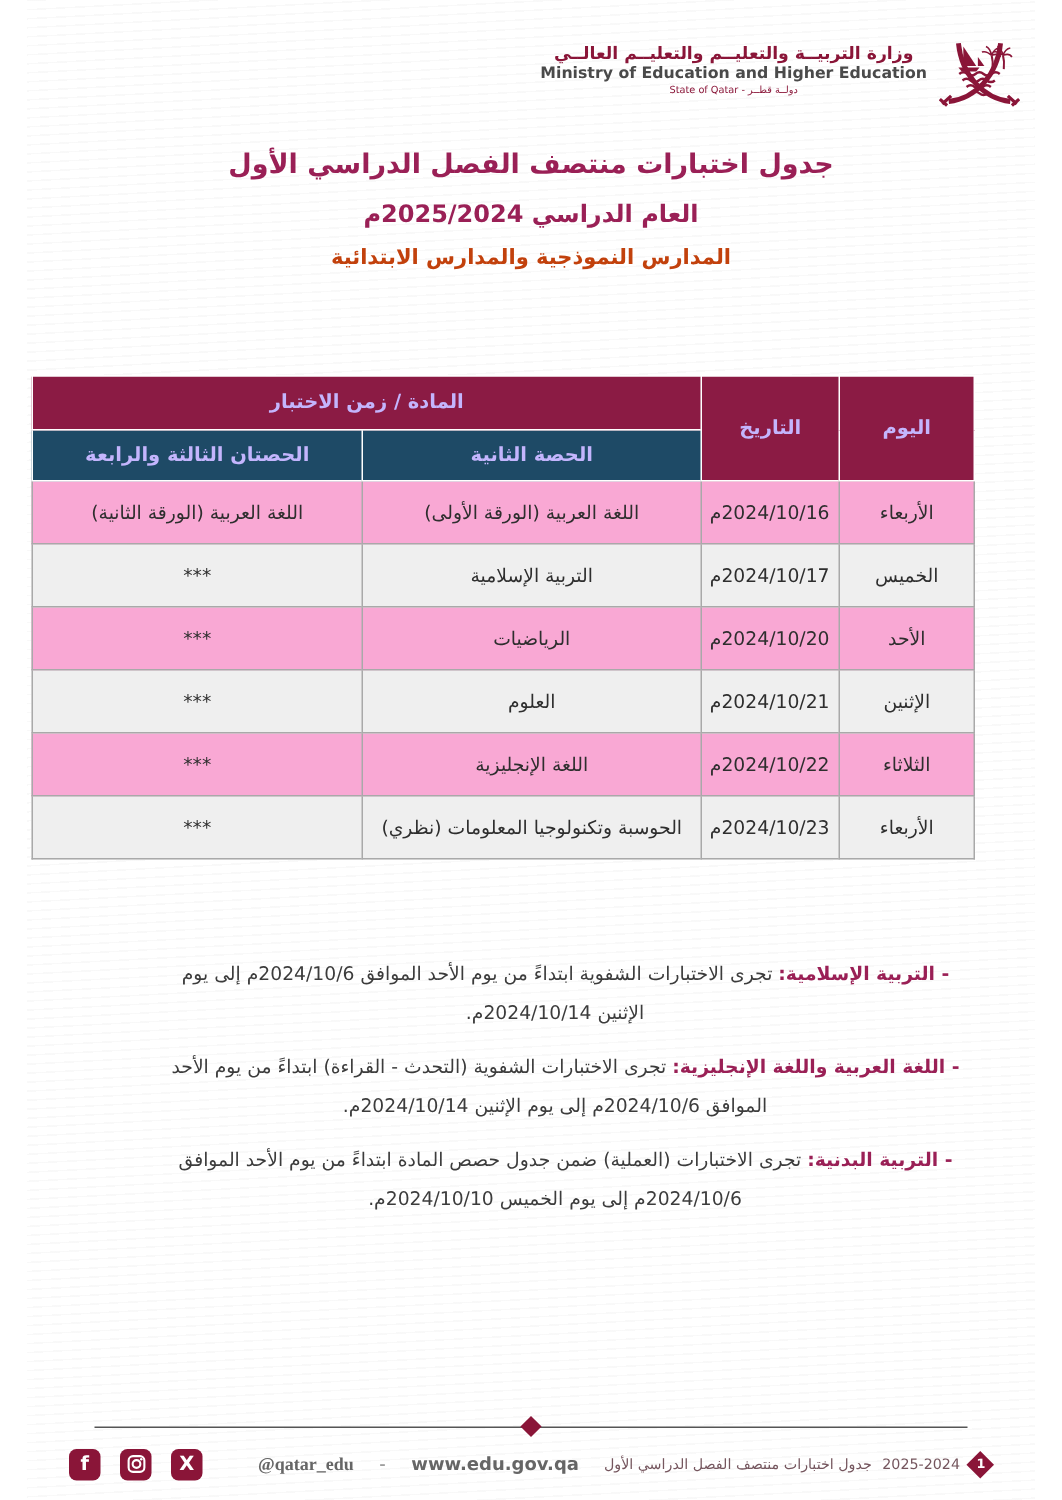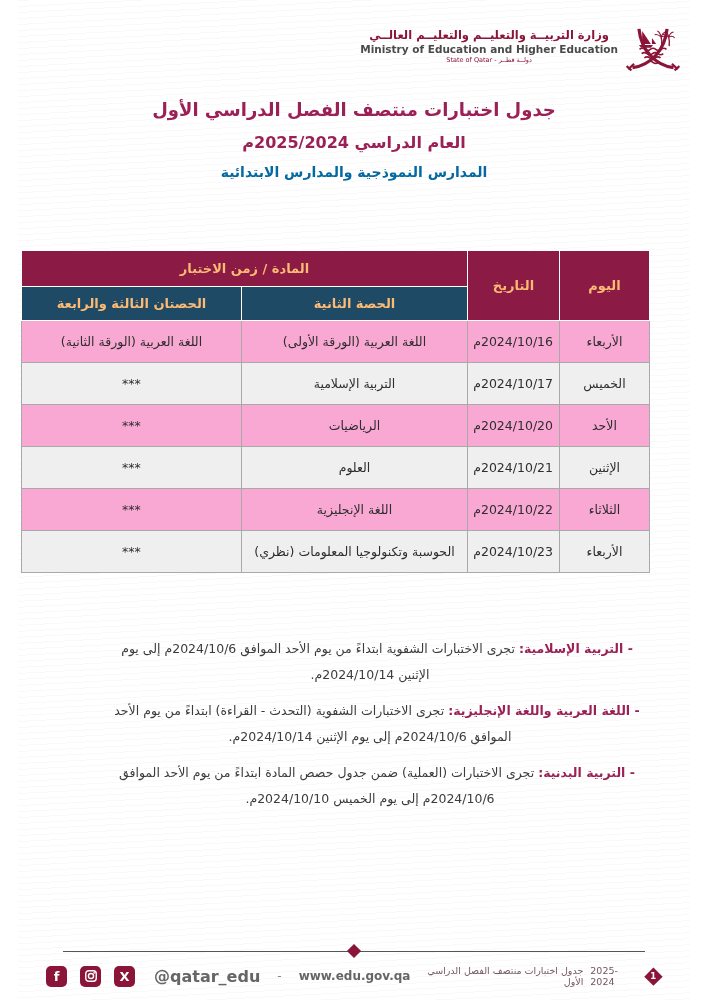--- a/index.html
+++ b/index.html
@@ -16,28 +16,28 @@
   .brand .emblem{flex:0 0 auto;}
   .brand-text{display:flex;flex-direction:column;align-items:center;text-align:center;}
   .ministry-ar{color:#8A1538;font-size:11.5px;font-weight:bold;line-height:1.25;}
   .ministry-en{color:#4a4a4a;font-size:10.5px;font-weight:bold;line-height:1.3;direction:ltr;}
   .state-line{color:#8A1538;font-size:6.5px;line-height:1.4;}
   
   .titles{position:absolute;top:99px;left:0;right:0;text-align:center;}
   .t1{color:#9A2056;font-size:18px;font-weight:bold;margin:0 0 13px;}
   .t2{color:#9A2056;font-size:16px;font-weight:bold;margin:0 0 12px;}
   .t3{color:#4F81A1;font-size:14px;font-weight:600;margin:0 0 12px;}
-  .t4{color:#0369a1;font-size:14px;font-weight:600;margin:0;}
+  .t4{color:#c2410c;font-size:14px;font-weight:600;margin:0;}
   
   .exam-table{
     position:absolute;top:250px;right:40px;width:628px;
     border-collapse:collapse;table-layout:fixed;
   }
   .exam-table th{
-    color:#fdba74;font-weight:600;font-size:13px;text-align:center;
+    color:#c4b5fd;font-weight:600;font-size:13px;text-align:center;
     border:1px solid #ffffff;padding:0 4px;
   }
   .exam-table thead .hrow1 th{background:#8B1B44;height:35px;}
   .exam-table thead .hrow2 th{background:#1E4A66;height:33px;}
   .exam-table thead th.spanv{background:#8B1B44;}
   .exam-table td{
     border:1px solid #A9A9A9;font-size:12.5px;color:#2e2e2e;text-align:center;
     height:41px;background:#f9a8d4;padding:0 6px;
   }
   .exam-table tbody tr:nth-child(even) td{background:#EFEFEF;}
@@ -57,21 +57,21 @@
   .footer-row{
     position:absolute;top:961px;left:28px;right:30px;height:30px;
     display:flex;justify-content:space-between;align-items:center;direction:ltr;
   }
   .social-group{display:flex;align-items:center;gap:13px;}
   .social-btn{
     width:21px;height:21px;background:#8A1538;border-radius:5px;
     display:flex;align-items:center;justify-content:center;color:#ffffff;
   }
   .social-btn .glyph{font-size:13px;font-weight:bold;line-height:1;}
-  .handle{color:#666666;font-size:16px;font-weight:600;direction:ltr;margin-left:6px;}
+  .handle{color:#666666;font-size:12px;font-weight:600;direction:ltr;margin-left:24px;font-family:Liberation Serif, serif;}
   .sep{color:#888888;font-size:12px;margin:0 4px;}
   .website{color:#666666;font-size:12px;font-weight:600;direction:ltr;}
   .doc-group{display:flex;align-items:center;gap:7px;}
   .doc-label{color:#75565e;font-size:9.5px;direction:rtl;}
   .doc-years{color:#75565e;font-size:9.5px;direction:ltr;}
   .page-badge{
     width:13px;height:13px;background:#8A1538;transform:rotate(45deg);
     display:flex;align-items:center;justify-content:center;
   }
   .page-badge span{transform:rotate(-45deg);color:#fff;font-size:8.5px;font-weight:bold;line-height:1;}

